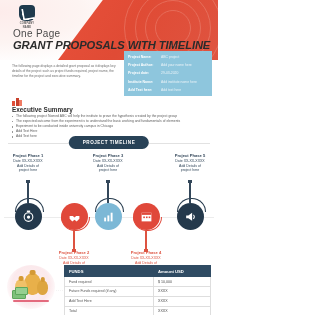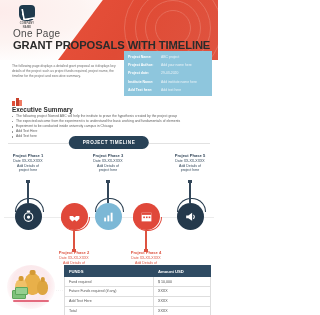--- a/index.html
+++ b/index.html
@@ -33,21 +33,21 @@
     width:16px;height:16px;margin:0 auto;background:#1f3a4d;border-radius:4px 4px 6px 6px;
     position:relative;
   }
   .logo .mark:after{
     content:"";position:absolute;left:3px;top:3px;width:10px;height:10px;
     border-left:2px solid #fff;border-bottom:2px solid #fff;transform:rotate(-10deg);
     border-radius:0 0 0 3px;
   }
   .logo .ltxt{font-size:2.6px;letter-spacing:.2px;color:#555;margin-top:1px;line-height:3.2px;font-weight:bold;}
   .ttl-one{position:absolute;left:13px;top:28px;font-size:10px;color:#4a4a4a;letter-spacing:.3px;}
-  .ttl-main{position:absolute;left:13px;top:39px;font-size:11.2px;font-weight:bold;color:#2b2b2b;letter-spacing:-.1px;white-space:nowrap;}
+  .ttl-main{position:absolute;left:13px;top:39px;font-size:11.2px;font-weight:bold;color:#2b2b2b;letter-spacing:-.1px;white-space:nowrap;font-style:italic;}
 
   
   .intro{
     position:absolute;left:12px;top:64px;width:105px;
     font-size:3.3px;line-height:5px;color:#6d6d6d;text-align:left;
   }
 
   
   .infobox{
     position:absolute;left:124px;top:51px;width:88px;height:45px;

